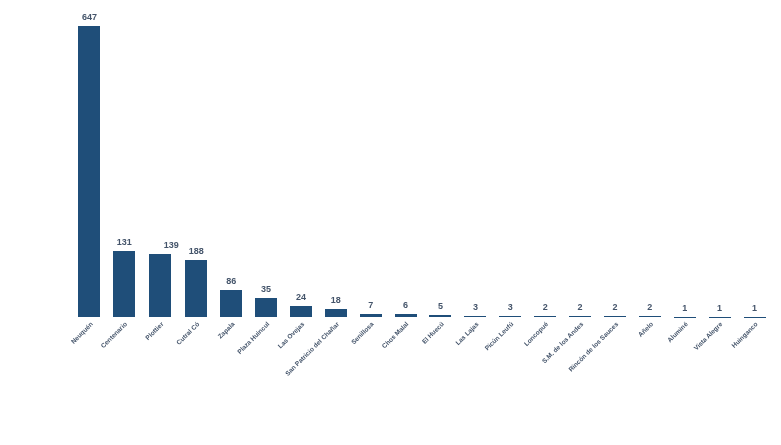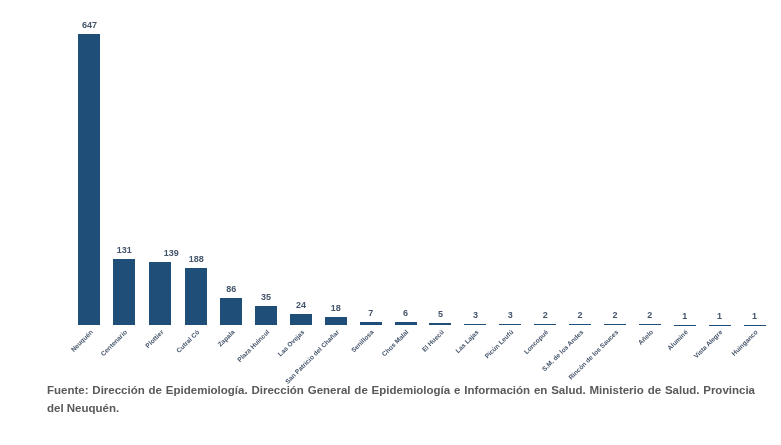--- a/index.html
+++ b/index.html
@@ -15,21 +15,21 @@
   }
   .page {
     position: relative;
     width: 781px;
     height: 445px;
     background: #ffffff;
   }
   .chart {
     position: absolute;
     left: 72px;
-    top: 14px;
+    top: 6px;
     width: 700px;
     height: 311px;
   }
   .plot {
     display: flex;
     align-items: flex-end;
     width: 100%;
     height: 311px;
   }
   .cell {
@@ -177,14 +177,13 @@
           <div class="bar" style="height: 0.449768px; background: rgb(31, 78, 121);"></div>
           <div class="xlab" style="color: rgb(68, 84, 106);">Vista Alegre</div>
         </div>
         <div class="cell">
           <div class="val" style="color: rgb(68, 84, 106);">1</div>
           <div class="bar" style="height: 0.449768px; background: rgb(31, 78, 121);"></div>
           <div class="xlab" style="color: rgb(68, 84, 106);">Huinganco</div>
         </div>
       </div>
   </div>
-  <p class="source">Fuente: Dirección de Epidemiología. Dirección General de Epidemiología e Información en Salud. Ministerio de Salud. Provincia del Neuquén.</p>
 </div>
 
 </body></html>

